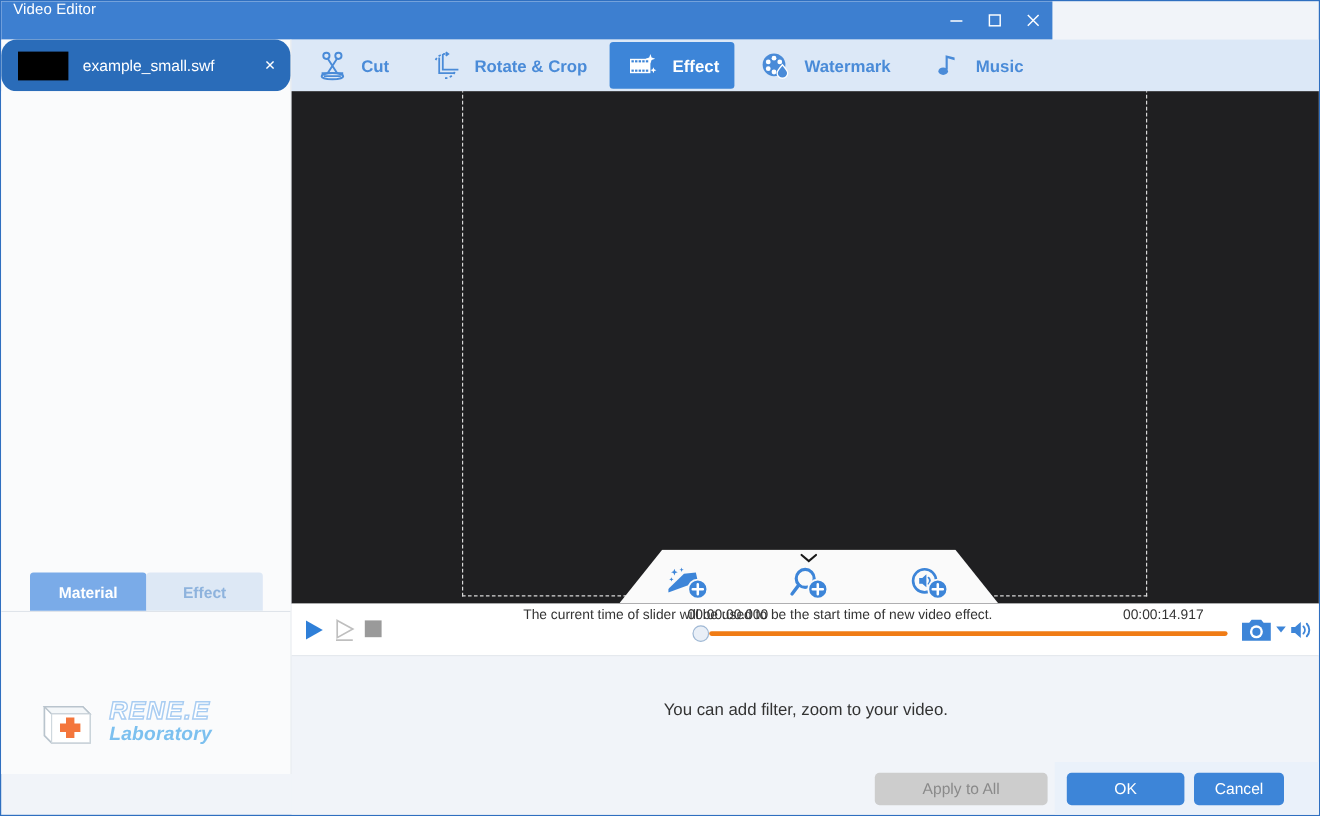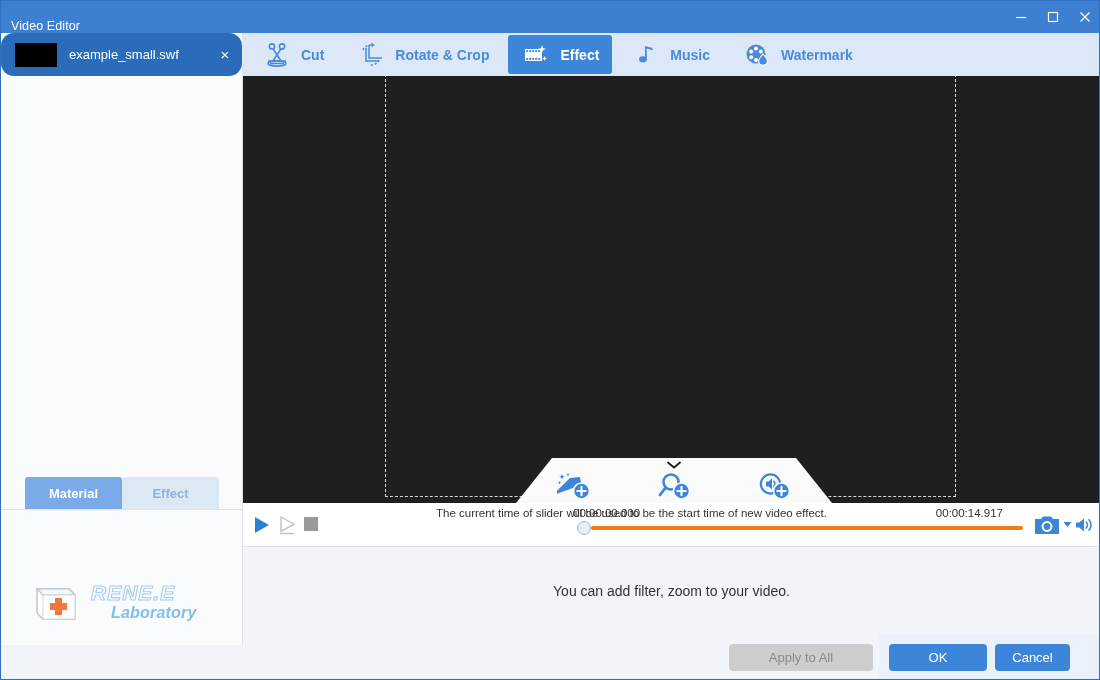--- a/index.html
+++ b/index.html
@@ -12,23 +12,23 @@
   #app {
     position: relative;
     width: 1100px; height: 680px;
     background: #f1f4f9;
     border: 1px solid #2f6fc0;
     overflow: hidden;
   }
 
   
   .titlebar {
-    position: absolute; left: 0; top: 0; width: 1100px; height: 32px;
+    position: absolute; left: 0; top: 0; width: 876px; height: 32px;
     background: #3d7fd0;
-    display: flex; align-items: flex-end;
+    display: flex; align-items: flex-start;
   }
   .titlebar-title {
     color: #ffffff; font-size: 12.5px; padding-left: 10px;
     letter-spacing: .1px;
   }
   .win-controls { margin-left: auto; display: flex; height: 32px; }
   .win-btn {
     width: 32px; height: 32px; display: flex; align-items: center; justify-content: center;
     color: #ffffff;
   }
@@ -90,21 +90,21 @@
     width: 52px; height: 50px; position: relative; flex: none;
   }
   .logo-text { line-height: 1.05; }
   .logo-main {
     font-size: 21px; font-weight: bold; color: #ffffff;
     -webkit-text-stroke: 1.2px #a9cdf2;
     letter-spacing: 1px;
   }
   .logo-sub {
     font-size: 16px; font-weight: bold; color: #7cc0ef;
-    letter-spacing: .2px; margin-top: 1px; margin-left: 20px;
+    letter-spacing: .2px; margin-top: 1px;
   }
 
   
   .toolbar {
     position: absolute; left: 242px; top: 32px; width: 857px; height: 43px;
     background: #dce8f7;
     display: flex; align-items: center;
   }
   .tab {
     height: 39px; display: flex; align-items: center; gap: 9px;
@@ -314,43 +314,43 @@
           </g>
           <path d="M19 3 l1 3 l3 1 l-3 1 l-1 3 l-1 -3 l-3 -1 l3 -1 z" fill="#ffffff"></path>
           <path d="M21.5 14 l.7 1.8 l1.8 .7 l-1.8 .7 l-.7 1.8 l-.7 -1.8 l-1.8 -.7 l1.8 -.7 z" fill="#ffffff"></path>
         </svg>
       </span>
       <span>Effect</span>
     </div>
 
     <div class="tab">
       <span class="ticon">
-        <svg width="26" height="26" viewBox="0 0 26 26" fill="#4a8bd8">
-          <path d="M12 4 L19.5 6 L19.5 8.3 L13.8 6.6 L13.8 16 L12 16 Z"></path>
-          <ellipse cx="10" cy="17.3" rx="4" ry="3.1"></ellipse>
-        </svg>
-      </span>
-      <span>Music</span>
-    </div>
-
-    <div class="tab">
-      <span class="ticon">
         <svg width="26" height="26" viewBox="0 0 26 26">
           <circle cx="12" cy="12" r="9.5" fill="#4a8bd8"></circle>
           <g fill="#ffffff">
             <circle cx="12" cy="6.5" r="2"></circle>
               <circle cx="7.2" cy="9.6" r="2"></circle>
             <circle cx="7.2" cy="15.2" r="2"></circle>
               <circle cx="12" cy="18" r="2"></circle>
             <circle cx="16.8" cy="9.6" r="2"></circle>
           </g>
           <path d="M19 12 c3.4 4 4.4 5.2 4.4 6.8 a4.4 4.4 0 0 1 -8.8 0 c0 -1.6 1 -2.8 4.4 -6.8 z" fill="#4a8bd8" stroke="#ffffff" stroke-width="1.1"></path>
         </svg>
       </span>
       <span>Watermark</span>
+    </div>
+
+    <div class="tab">
+      <span class="ticon">
+        <svg width="26" height="26" viewBox="0 0 26 26" fill="#4a8bd8">
+          <path d="M12 4 L19.5 6 L19.5 8.3 L13.8 6.6 L13.8 16 L12 16 Z"></path>
+          <ellipse cx="10" cy="17.3" rx="4" ry="3.1"></ellipse>
+        </svg>
+      </span>
+      <span>Music</span>
     </div>
 
   </div>
 
   <div class="preview">
     <div class="sel-rect"></div>
 
     <div class="fx-popup">
       <div class="shape"></div>
 

